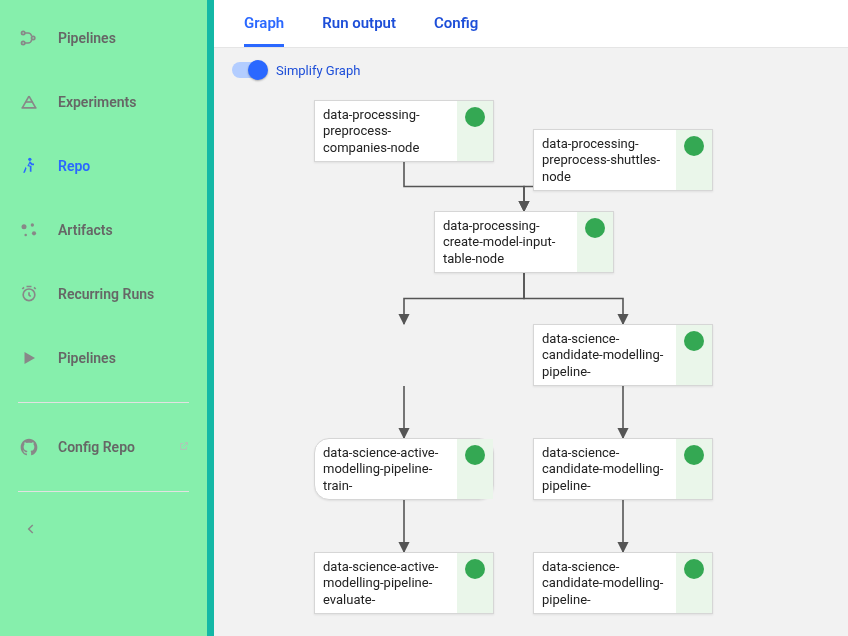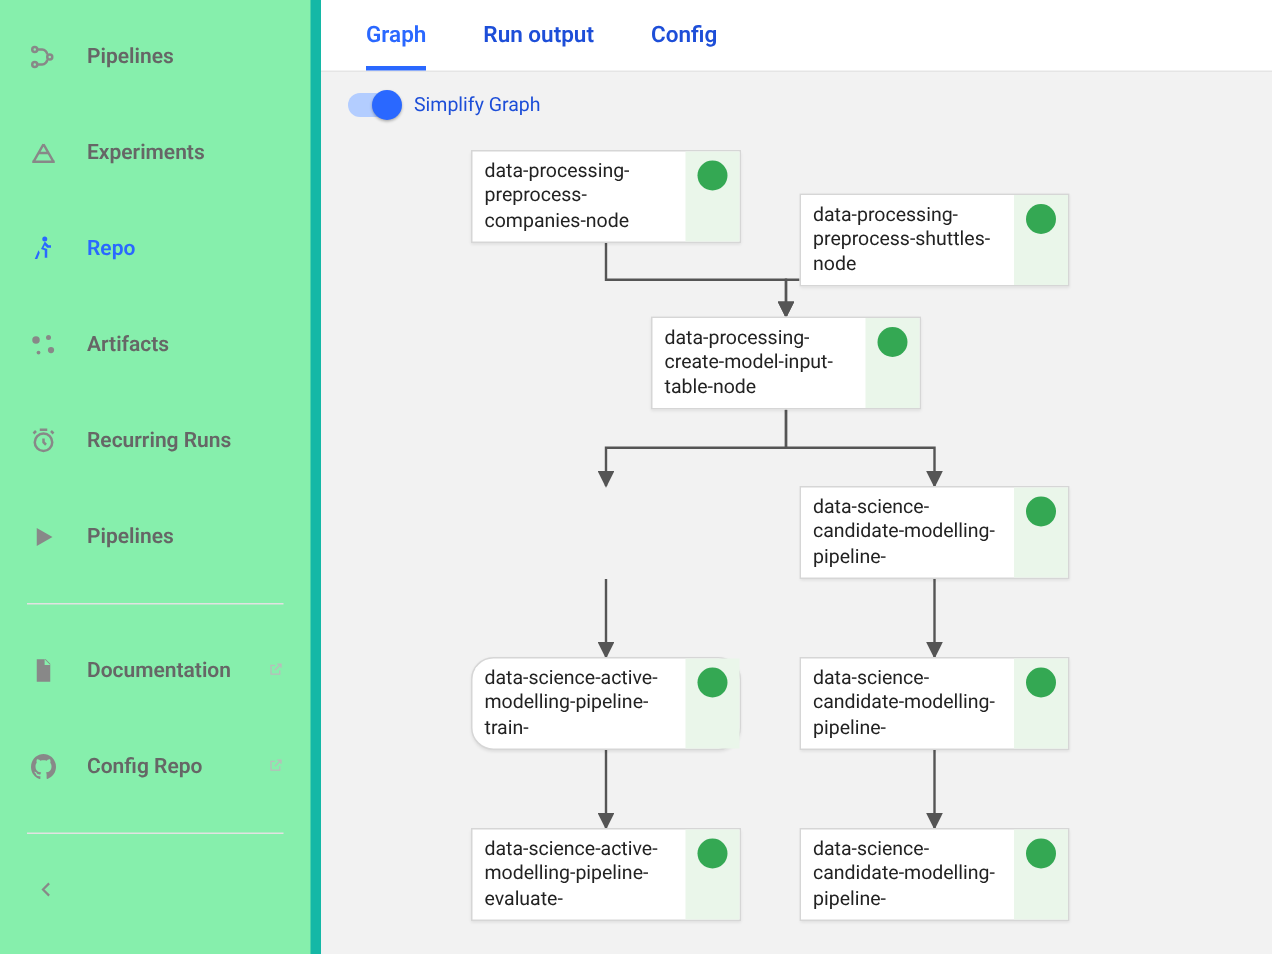--- a/index.html
+++ b/index.html
@@ -228,33 +228,20 @@
     </div>
     <div class="sidebar-item">
       <span class="icon">
         <svg viewBox="0 0 24 24" width="18" height="18" fill="currentColor">
             <path d="M6 4l14 8L6 20z"></path>
           </svg>
       </span>
       <span class="label">Pipelines</span>
     </div>
     <hr class="divider">
-    <div class="sidebar-item">
-      <span class="icon">
-        <svg viewBox="0 0 24 24" width="18" height="18" fill="currentColor">
-            <path d="M6 2h8l4 4v16H6zM13 2v5h5"></path>
-          </svg>
-      </span>
-      <span class="label">Documentation</span>
-      <span class="ext">
-        <svg viewBox="0 0 24 24" width="10" height="10" fill="none" stroke="currentColor" stroke-width="2">
-            <path d="M14 4h6v6M20 4L10 14M18 14v6H4V6h6"></path>
-          </svg>
-      </span>
-    </div>
     <div class="sidebar-item">
       <span class="icon">
         <svg viewBox="0 0 24 24" width="20" height="20" fill="currentColor">
             <path d="M12 2C6.5 2 2 6.6 2 12.3c0 4.5 2.9 8.4 6.8 9.7.5.1.7-.2.7-.5v-1.8c-2.8.6-3.4-1.4-3.4-1.4-.5-1.2-1.1-1.5-1.1-1.5-.9-.6.1-.6.1-.6 1 .1 1.5 1 1.5 1 .9 1.6 2.4 1.1 3 .9.1-.7.4-1.1.6-1.4-2.2-.3-4.6-1.1-4.6-5 0-1.1.4-2 1-2.7-.1-.3-.4-1.3.1-2.7 0 0 .8-.3 2.8 1 .8-.2 1.7-.3 2.5-.3s1.7.1 2.5.3c1.9-1.3 2.8-1 2.8-1 .5 1.4.2 2.4.1 2.7.6.7 1 1.6 1 2.7 0 3.9-2.3 4.8-4.6 5 .4.3.7.9.7 1.9v2.8c0 .3.2.6.7.5 4-1.3 6.8-5.2 6.8-9.7C22 6.6 17.5 2 12 2z"></path>
           </svg>
       </span>
       <span class="label">Config Repo</span>
       <span class="ext">
         <svg viewBox="0 0 24 24" width="10" height="10" fill="none" stroke="currentColor" stroke-width="2">
             <path d="M14 4h6v6M20 4L10 14M18 14v6H4V6h6"></path>

